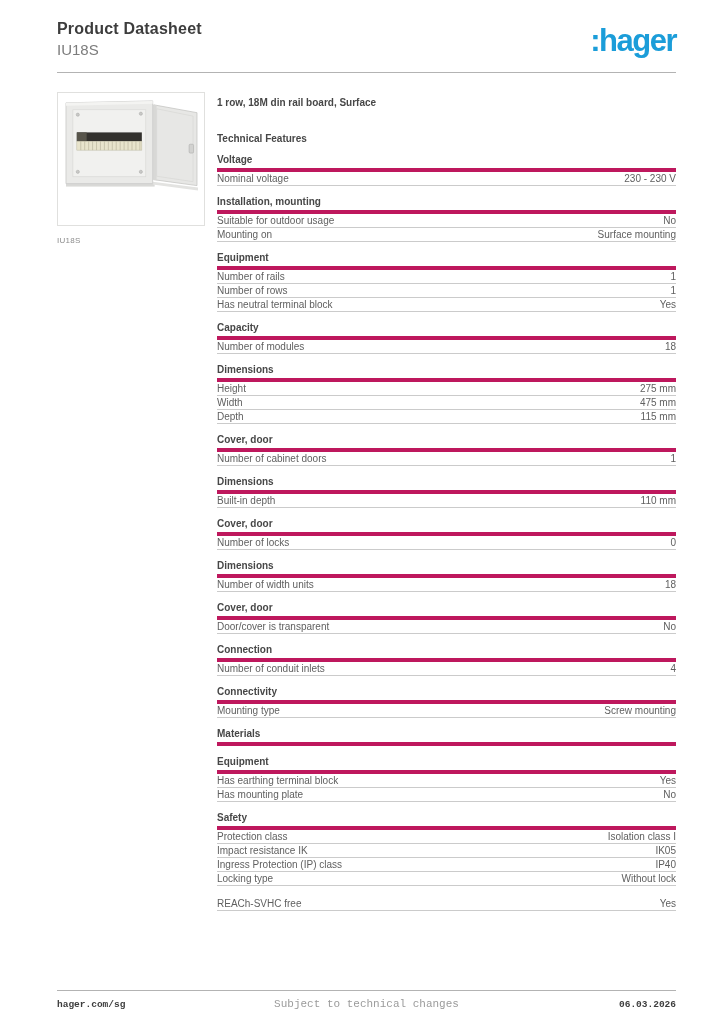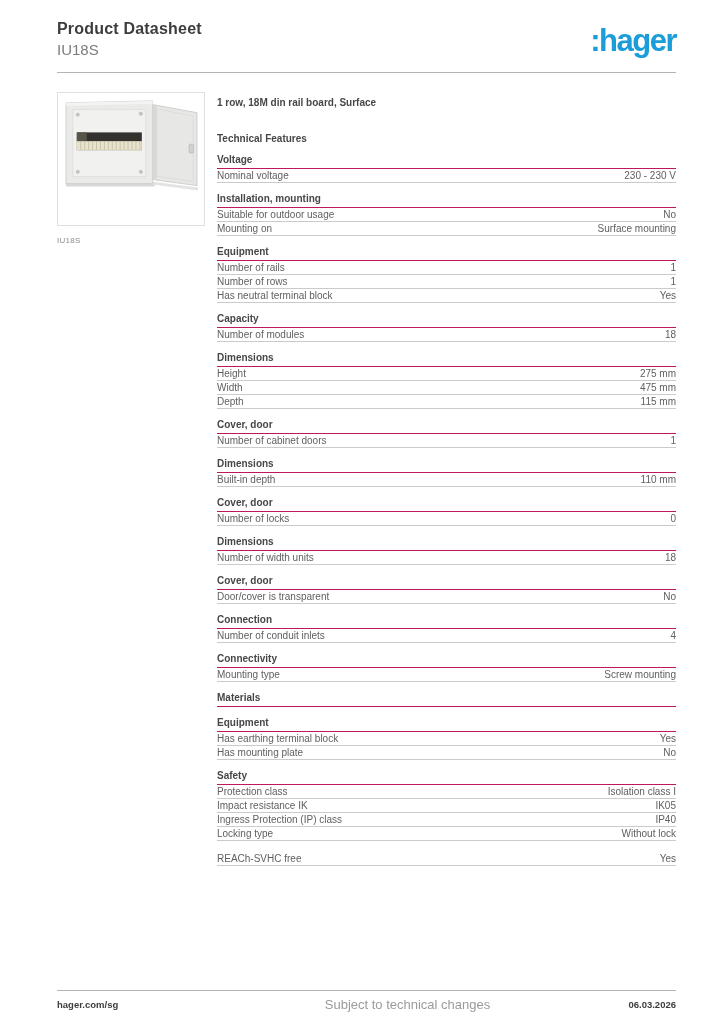--- a/index.html
+++ b/index.html
@@ -41,40 +41,40 @@
 
   .right-col { flex: 1; margin-left: 12px; padding-top: 5px; }
   .product-title { font-size: 10px; font-weight: bold; color: #474747; }
   .table-heading { font-size: 10px; font-weight: bold; color: #474747; margin-top: 25px; }
   .tech-table { margin-top: 6px; }
 
   .section { margin-top: 11px; }
   .section-title {
     font-size: 10px; font-weight: bold; color: #474747;
     line-height: 10px; padding-bottom: 3px;
-    border-bottom: 1px solid #be185d;
+    border-bottom: 4px solid #be185d;
   }
   .trow {
     display: flex; justify-content: space-between; align-items: center;
     height: 14px; border-bottom: 1px solid #cbcbcb;
     font-size: 10px; color: #606060;
   }
   .row-label { white-space: nowrap; }
   .row-value { white-space: nowrap; text-align: right; }
 
   
   .footer {
     position: absolute; left: 57px; right: 48px; bottom: 14px;
     border-top: 1px solid #b3b3b3; padding-top: 8px;
   }
-  .footer-inner { position: relative; display: flex; justify-content: space-between; align-items: center; }
+  .footer-inner { position: relative; display: flex; justify-content: space-between; align-items: flex-end; font-family: Liberation Mono, monospace; }
   .footer-left { font-size: 9.5px; font-weight: bold; color: #3d3d3d; }
   .footer-center {
     position: absolute; left: 50%; transform: translateX(-50%);
-    font-size: 13px; color: #9b9b9b; margin-left: 41px;
+    font-size: 11px; color: #9b9b9b;
   }
   .footer-right { font-size: 9.5px; font-weight: bold; color: #3d3d3d; }
 </style>
 </head>
 <body>
 
 <div class="page">
   <div class="content">
 
     <div class="header">

